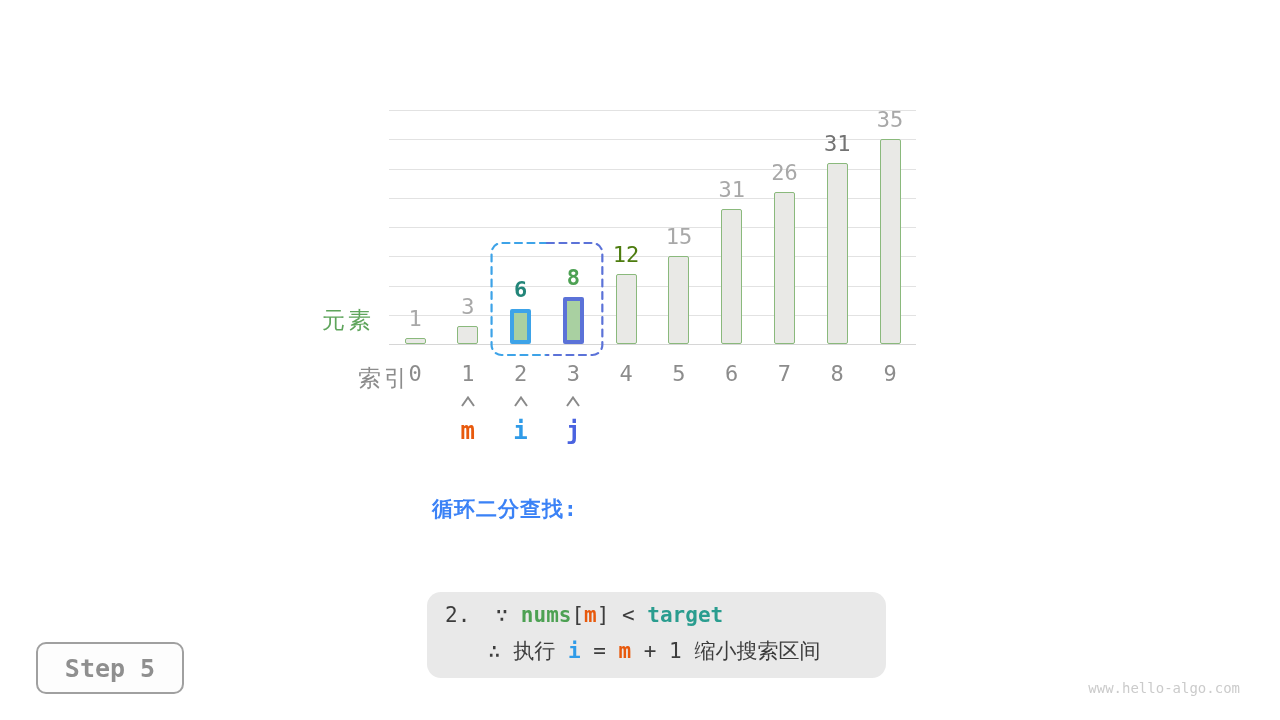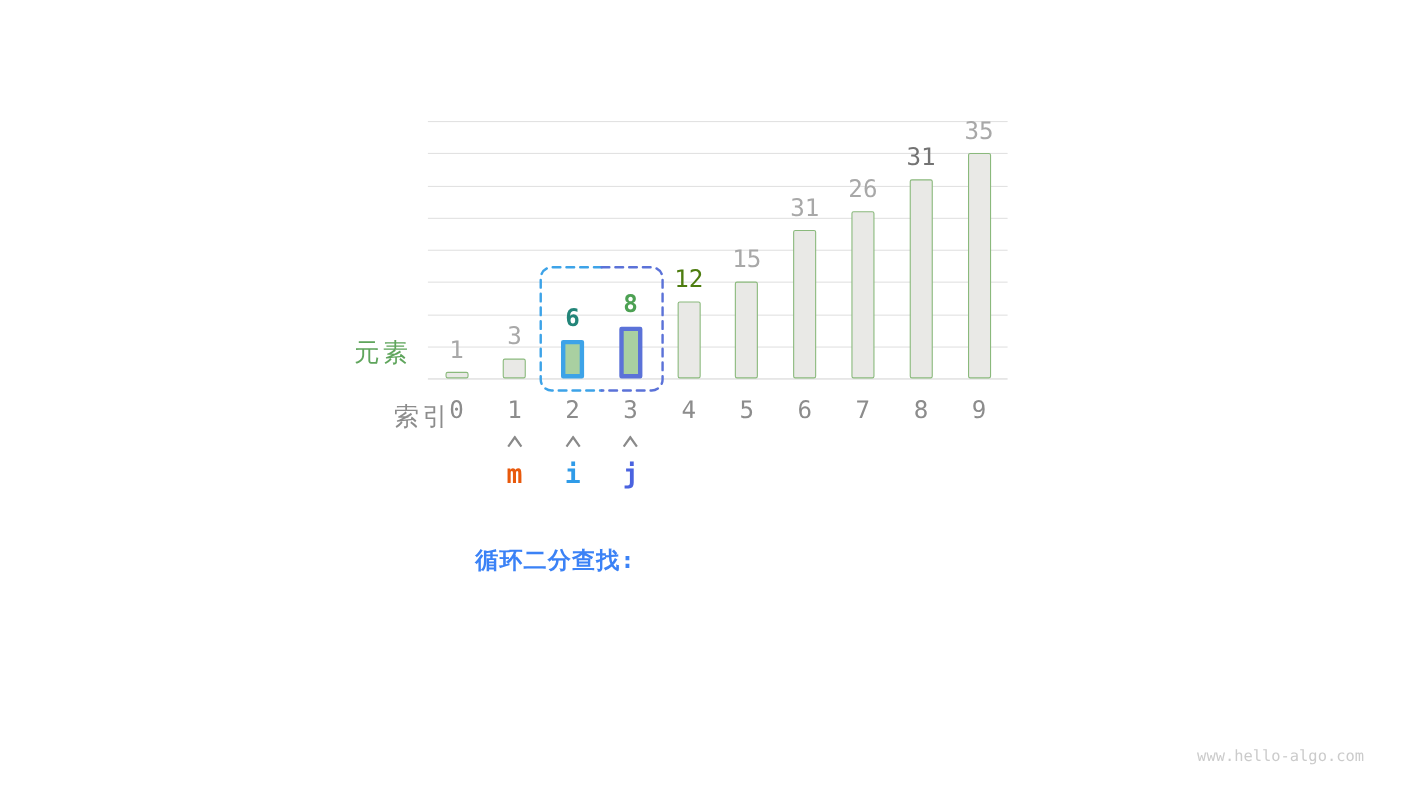--- a/index.html
+++ b/index.html
@@ -113,16 +113,21 @@
         <div class="pointer-letter" style="left: 543.34px; width: 60px; top: 418px; color: rgb(74, 99, 224);">j</div>
       </div>
 
     <div class="axis-label" id="ylab" style="left:322px;top:305px;color:#5fa55c;">元素</div>
     <div class="axis-label" id="xlab" style="left:322px;top:363px;color:#8c8c8c;margin-left:36px;">索引</div>
   </div>
 
   <div id="desc-heading" class="desc">循环二分查找:</div>
 
 
+  <div id="desc-box">
+    <div id="desc-line2a" class="desc"><span>2.  ∵ </span><span class="t-nums">nums</span><span>[</span><span class="t-m">m</span><span>] &lt; </span><span class="t-target">target</span></div>
+    <div id="desc-line2b" class="desc"><span>∴ 执行 </span><span class="t-i">i</span><span> = </span><span class="t-m">m</span><span> + 1 缩小搜索区间</span></div>
+  </div>
 
+  <div id="step-badge">Step 5</div>
 
   <div id="footer">www.hello-algo.com</div>
 </div>
 
 </body></html>

